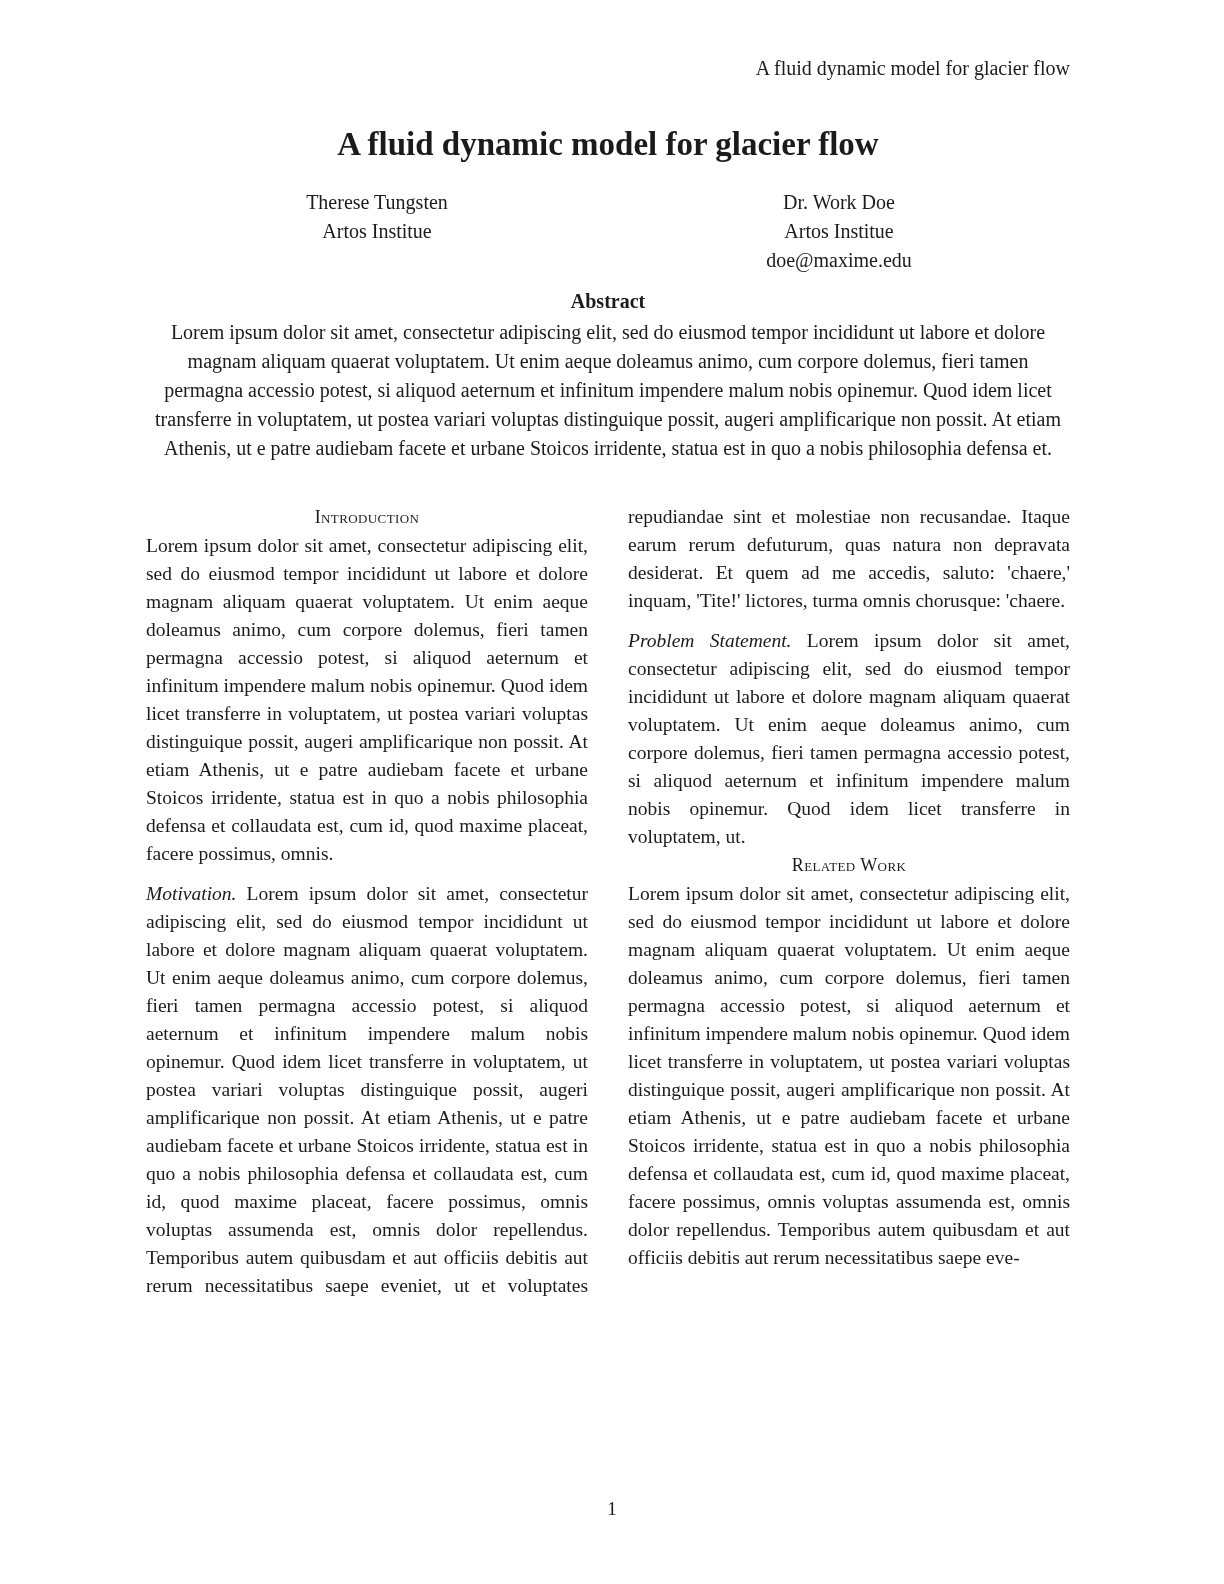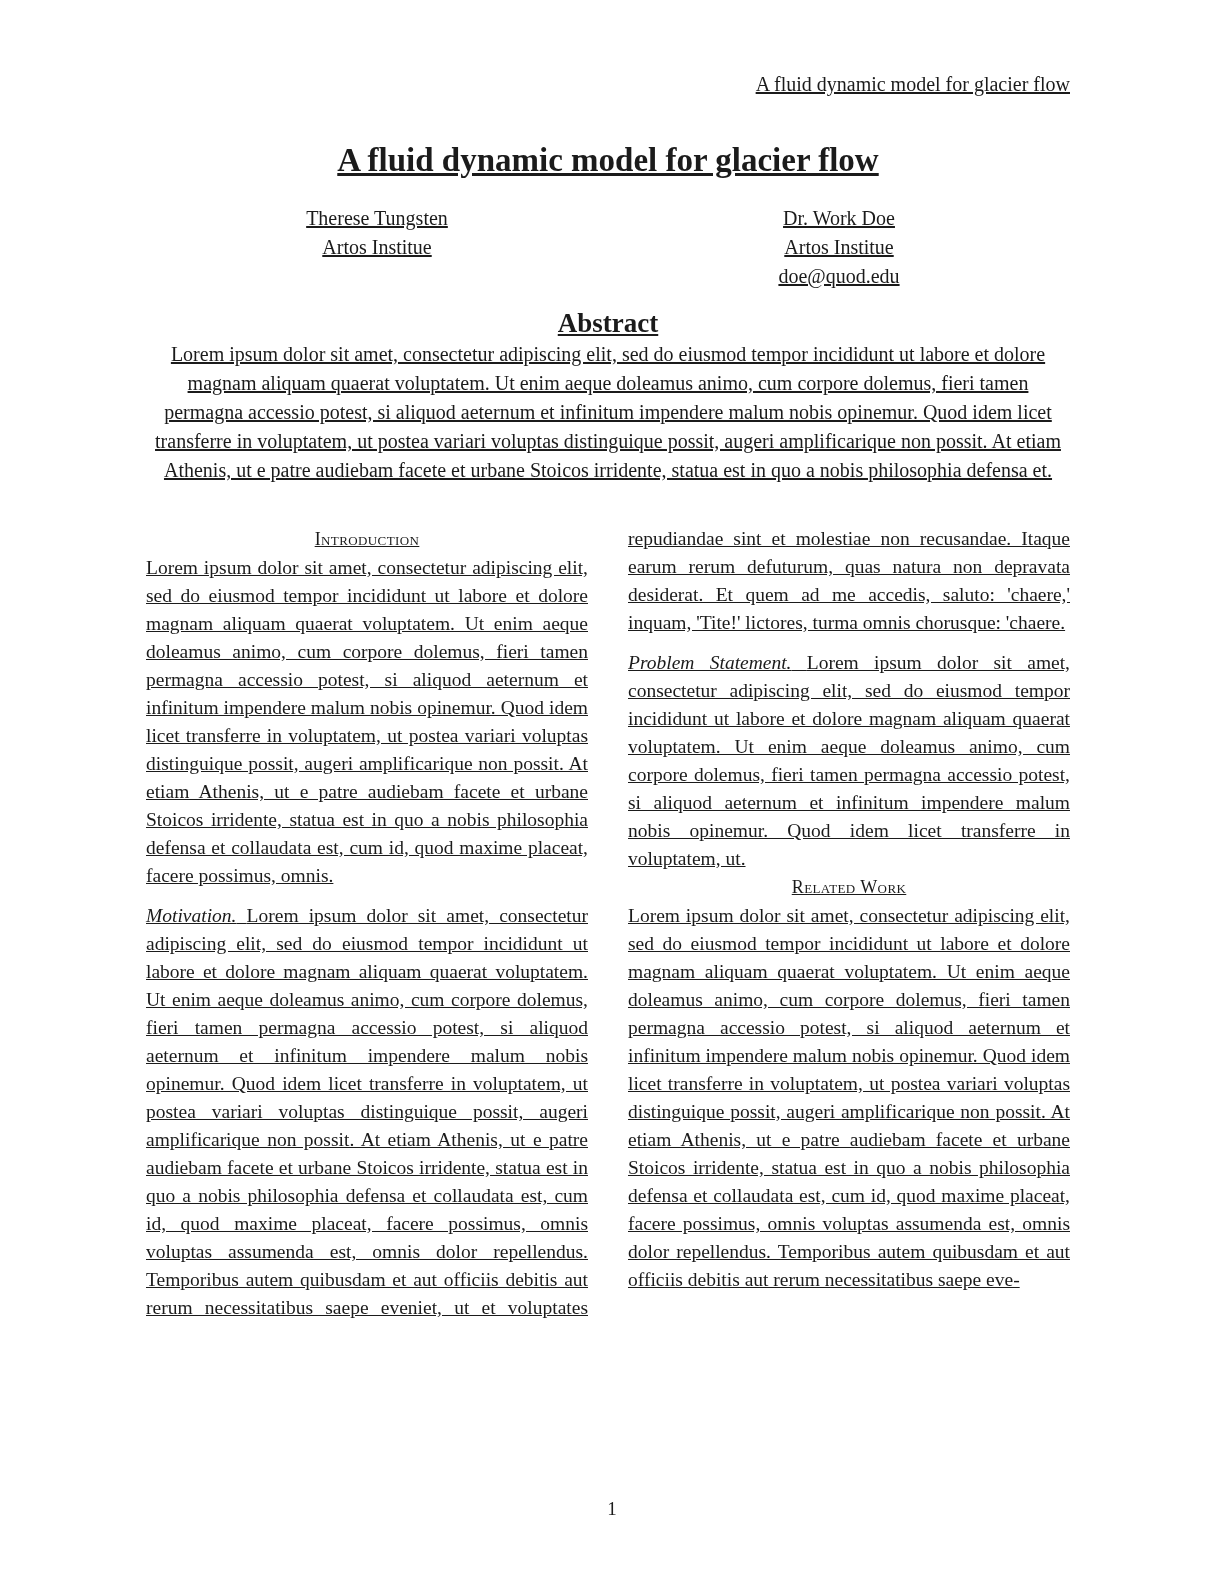--- a/index.html
+++ b/index.html
@@ -6,24 +6,23 @@
   body {
     width: 1224px; height: 1584px;
     background: #ffffff;
     color: #1b1b1b;
     font-family: "Liberation Serif", "DejaVu Serif", serif;
     position: relative;
     overflow: hidden;
   }
   .page {
     position: absolute; inset: 0;
-    padding: 72px 154px 0 146px;
+    padding: 56px 154px 0 146px;
     box-sizing: border-box;
     overflow: hidden;
-    text-decoration: underline;
   }
   .running-head {
     text-align: right;
     font-size: 20px;
     line-height: 24px;
   }
   .title {
     text-align: center;
     font-size: 33px;
     font-weight: bold;
@@ -36,22 +35,22 @@
   }
   .author {
     flex: 1;
     text-align: center;
     font-size: 20px;
     line-height: 29px;
   }
   .abstract-heading {
     text-align: center;
     font-weight: bold;
-    font-size: 27px;
-    margin-top: 18px;
+    font-size: 20px;
+    margin-top: 12px;
     line-height: 28px;
   }
   .abstract-text {
     margin: 3px 0 0 0;
     text-align: center;
     font-size: 20px;
     line-height: 29px;
   }
   .columns {
     margin-top: 40px;
@@ -95,21 +94,21 @@
   <h1 class="title">A fluid dynamic model for glacier flow</h1>
 
   <div class="authors">
     <div class="author">
       <div>Therese Tungsten</div>
       <div>Artos Institue</div>
     </div>
     <div class="author">
       <div>Dr. Work Doe</div>
       <div>Artos Institue</div>
-      <div>doe@quod.edu</div>
+      <div>doe@maxime.edu</div>
     </div>
   </div>
 
   <div>
     <div class="abstract-heading">Abstract</div>
     <p class="abstract-text">Lorem ipsum dolor sit amet, consectetur adipiscing elit, sed do eiusmod tempor incididunt ut labore et dolore magnam aliquam quaerat voluptatem. Ut enim aeque doleamus animo, cum corpore dolemus, fieri tamen permagna accessio potest, si aliquod aeternum et infinitum impendere malum nobis opinemur. Quod idem licet transferre in voluptatem, ut postea variari voluptas distinguique possit, augeri amplificarique non possit. At etiam Athenis, ut e patre audiebam facete et urbane Stoicos irridente, statua est in quo a nobis philosophia defensa et.</p>
   </div>
 
   <main class="columns">
 

